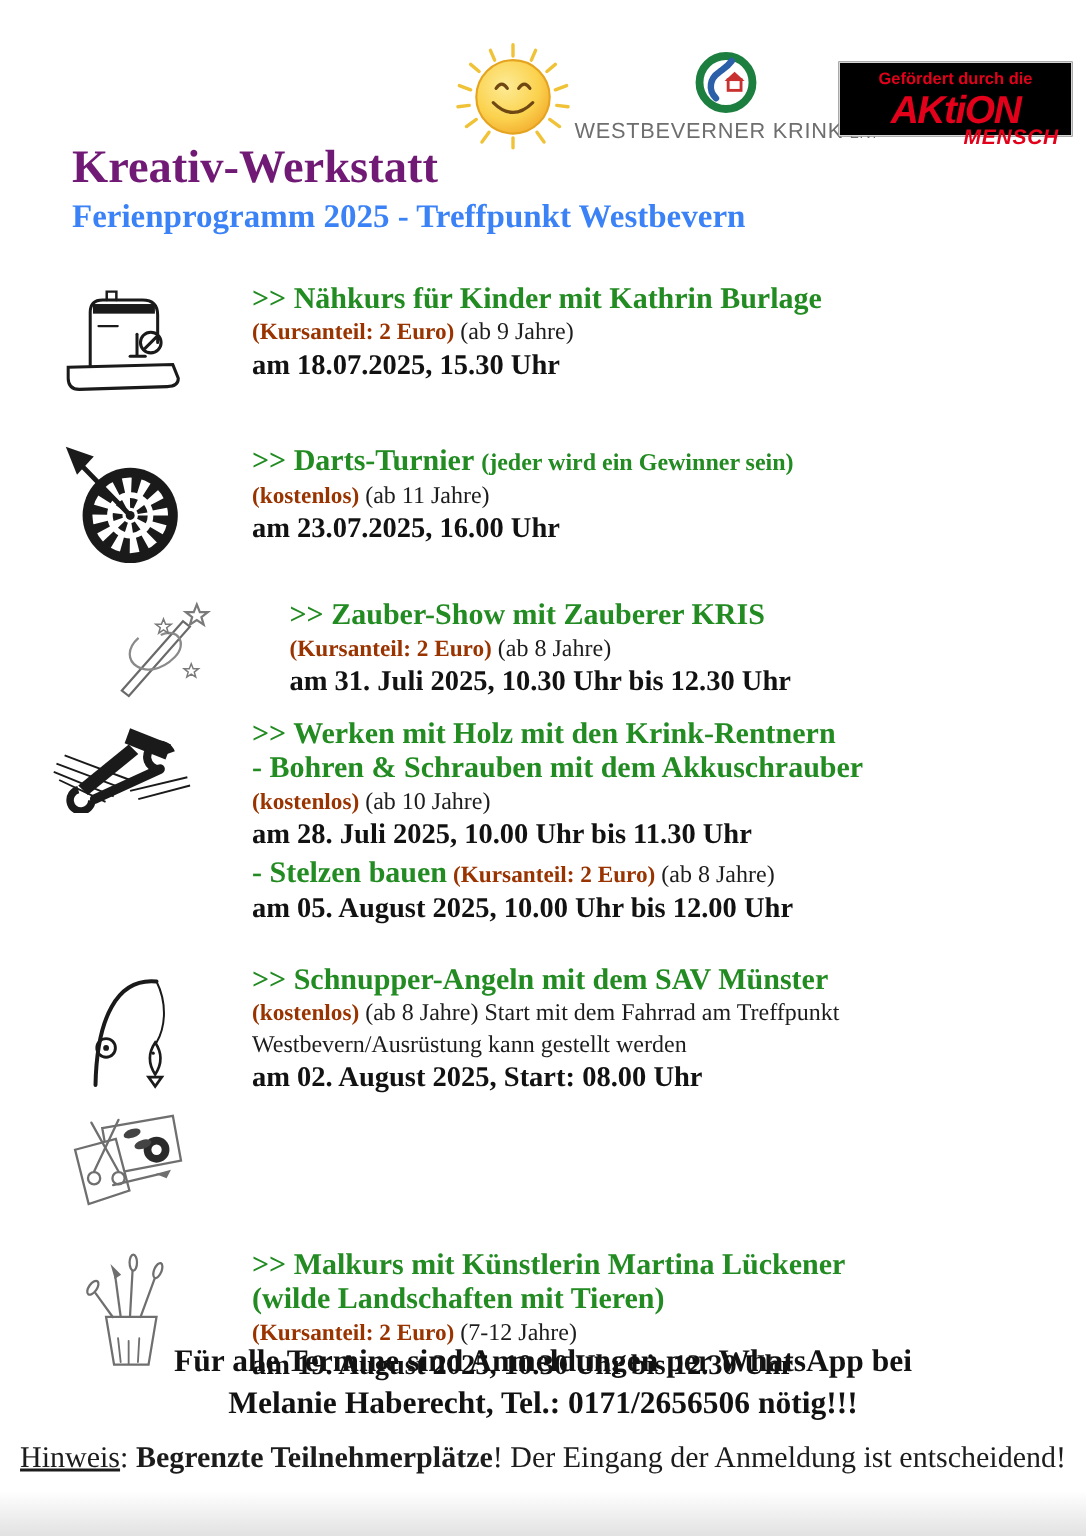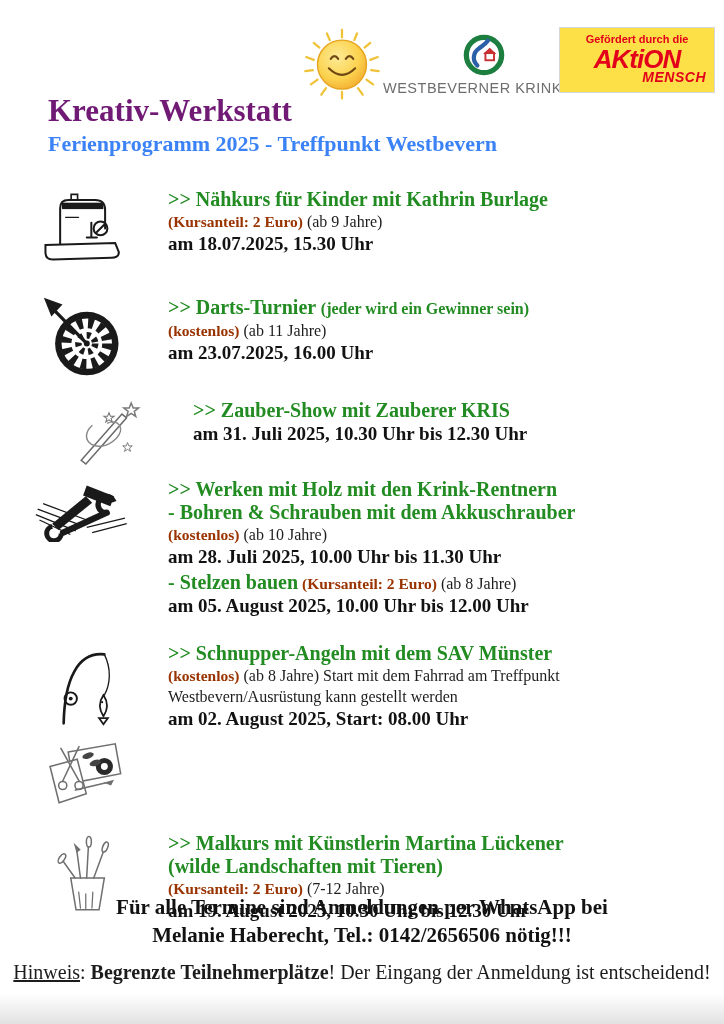--- a/index.html
+++ b/index.html
@@ -12,22 +12,22 @@
 
   
   .sun { position:absolute; left:294px; top:26px; width:96px; height:80px; }
   .krink { position:absolute; left:383px; top:32px; width:165px; height:68px; }
   .krink-circle { position:absolute; left:80px; top:2px; width:42px; height:42px; }
   .krink-word { position:absolute; left:0px; top:48px; width:165px; white-space:nowrap;
     font-family:"Liberation Sans", sans-serif; color:#6e6e6e; font-size:14.5px;
     letter-spacing:0.5px; }
   .krink-ev { font-size:9px; letter-spacing:0.5px; }
   .aktion {
-    position:absolute; left:559px; top:27px; width:156px; height:66px;
-    background:#fde047; border:1px solid #d6d6d6; padding:5px 8px 4px 8px;
+    position:absolute; left:559px; top:41px; width:156px; height:50px;
+    background:#000000; border:1px solid #d6d6d6; padding:5px 8px 4px 8px;
     font-family:"Liberation Sans", sans-serif; color:#e2001a; text-align:center;
   }
   .aktion-tagline { font-size:11px; font-weight:bold; }
   .aktion-big { font-size:26px; font-weight:bold; letter-spacing:-1px; line-height:1.0; margin-top:1px; font-style:italic; }
   .aktion-mensch { font-size:14px; font-weight:bold; text-align:right; letter-spacing:0.5px; line-height:1.0; margin-top:-2px; font-style:italic; }
 
   
   .main-title { position:absolute; left:48px; top:93px; font-size:31px; font-weight:bold; color:#701a75; }
   .sub-title  { position:absolute; left:48px; top:131px; font-size:22px; font-weight:bold; color:#3b82f6; }
 
@@ -175,20 +175,24 @@
         <svg class="lineart" viewBox="0 0 80 75" width="74" height="70">
           <path d="M10 66 L54 16 L59 20 L15 70 Z" fill="#fff" stroke="#6a6a6a" stroke-width="1.6"></path>
           <path d="M22 28 C4 44 28 62 48 42 C58 32 50 20 38 26" fill="none" stroke="#8a8a8a" stroke-width="1.6"></path>
           <path d="M0,-7 L1.9,-2.2 L6.9,-2.2 L2.9,0.9 L4.3,5.7 L0,2.8 L-4.3,5.7 L-2.9,0.9 L-6.9,-2.2 L-1.9,-2.2 Z" transform="translate(64,12) scale(1.15)" fill="#fff" stroke="#7a7a7a" stroke-width="1.4"></path>
           <path d="M0,-7 L1.9,-2.2 L6.9,-2.2 L2.9,0.9 L4.3,5.7 L0,2.8 L-4.3,5.7 L-2.9,0.9 L-6.9,-2.2 L-1.9,-2.2 Z" transform="translate(40,20) scale(0.8)" fill="#fff" stroke="#7a7a7a" stroke-width="1.4"></path>
           <path d="M0,-7 L1.9,-2.2 L6.9,-2.2 L2.9,0.9 L4.3,5.7 L0,2.8 L-4.3,5.7 L-2.9,0.9 L-6.9,-2.2 L-1.9,-2.2 Z" transform="translate(60,52) scale(0.75)" fill="#fff" stroke="#7a7a7a" stroke-width="1.4"></path>
         </svg>
       </div>
       <div class="event-text">
         <p class="ev-title">&gt;&gt; Zauber-Show mit Zauberer KRIS</p>
+        <p class="ev-meta">
+          <span class="cost">(Kursanteil: 2 Euro)</span>
+          <span>(ab 8 Jahre)</span>
+        </p>
         <p class="ev-date">am 31. Juli 2025, 10.30 Uhr bis 12.30 Uhr</p>
       </div>
     </div>
 
     <div class="event mb-d">
       <div class="icon-cell">
         <svg class="lineart" viewBox="0 0 110 70" width="100" height="64">
           <g stroke="#1a1a1a" stroke-width="1.4">
             <line x1="4" y1="34" x2="52" y2="52"></line>
               <line x1="2" y1="40" x2="46" y2="58"></line>
@@ -287,20 +291,20 @@
           <span>(7-12 Jahre)</span>
         </p>
         <p class="ev-date">am 19. August 2025, 10.30 Uhr bis 12.30 Uhr</p>
       </div>
     </div>
 
   </div>
 
   <div class="footer">
     <div class="footer-line">Für alle Termine sind Anmeldungen per WhatsApp bei</div>
-    <div class="footer-line">Melanie Haberecht, Tel.: 0142/2656506 nötig!!!</div>
+    <div class="footer-line">Melanie Haberecht, Tel.: 0171/2656506 nötig!!!</div>
   </div>
 
   <div class="hinweis"><span class="hinweis-label">Hinweis</span><span>:</span>
     <span class="hinweis-bold">Begrenzte Teilnehmerplätze</span><span>! Der Eingang der Anmeldung ist entscheidend!</span></div>
 
   <div class="bottom-shade"></div>
 </div>
 
 </body></html>

